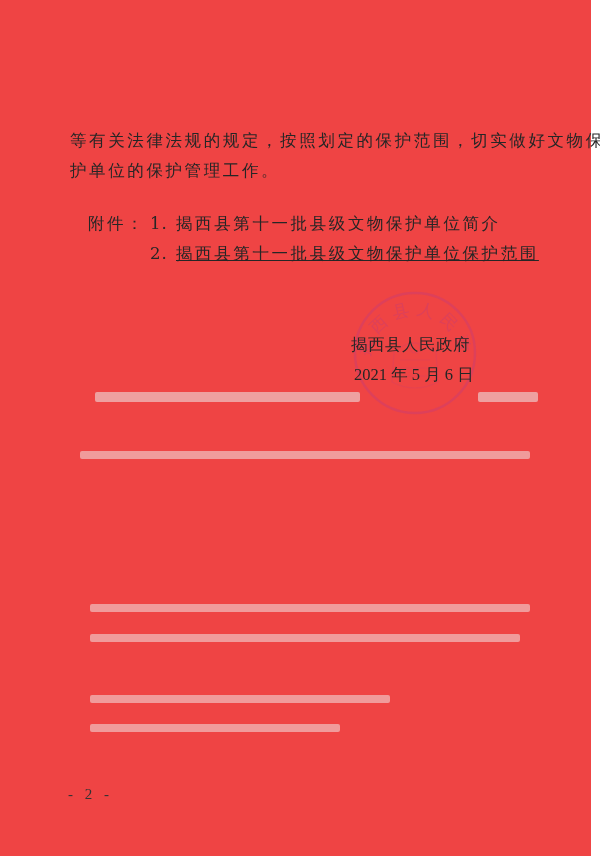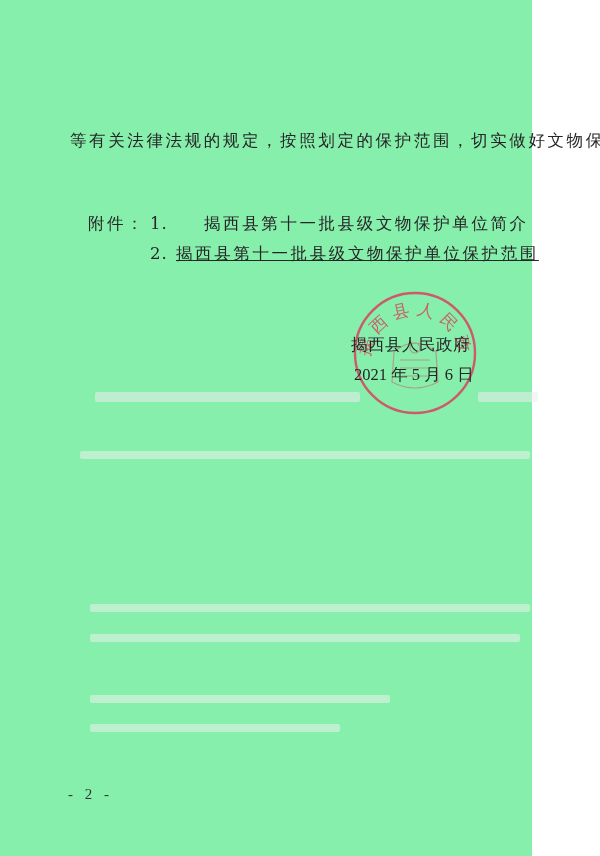--- a/index.html
+++ b/index.html
@@ -1,38 +1,39 @@
 <!DOCTYPE html>
 <html><head>
   <meta charset="utf-8">
   <style>
     html, body { margin: 0; padding: 0; }
     body {
       width: 600px; height: 856px; background: #ffffff; position: relative; overflow: hidden;
       font-family: "DejaVu Serif", "Liberation Serif", serif; color: #2a2a2a;
     }
-    .page { position: absolute; left: 0; top: 0; width: 532px; height: 856px; background: #86efac; }
+    .page { position: absolute; left: 0; top: 0; width: 591px; height: 856px; background: #ef4444; }
     .line { position: absolute; font-size: 16.5px; line-height: 20px; white-space: nowrap; letter-spacing: 2.6px; color: #262626; }
     .bleed { position: absolute; height: 10px; background: #ececec; border-radius: 2px; opacity: 0.55; }
     .bleed.light { background: #f1f1f1; opacity: 0.5; }
     .stamp { position: absolute; left: 352px; top: 290px; width: 126px; height: 126px; }
     .sig { position: absolute; font-size: 16.5px; line-height: 20px; color: #262626; white-space: nowrap; z-index: 3; }
     .pageno { position: absolute; left: 68px; top: 786px; font-size: 15px; color: #333; letter-spacing: 4px; font-family: "Liberation Serif", serif; }
   </style>
 </head>
 <body>
 
 <div class="page">
 
   <div class="line" style="left:70px; top:131px;">等有关法律法规的规定，按照划定的保护范围，切实做好文物保</div>
+  <div class="line" style="left:70px; top:161px;">护单位的保护管理工作。</div>
 
   <div>
     <div class="line" style="left:88px; top:214px;">附件：</div>
     <div class="line" style="left:150px; top:214px; letter-spacing:1px;">1.</div>
-    <div class="line" style="left:176px; top:214px;margin-left:28px;">揭西县第十一批县级文物保护单位简介</div>
+    <div class="line" style="left:176px; top:214px;">揭西县第十一批县级文物保护单位简介</div>
     <div class="line" style="left:150px; top:244px; letter-spacing:1px;">2.</div>
     <div class="line" style="left:176px; top:244px;text-decoration:underline;">揭西县第十一批县级文物保护单位保护范围</div>
   </div>
 
   <div>
     <div class="bleed" style="left:95px; top:392px; width:265px;"></div>
     <div class="bleed" style="left:478px; top:392px; width:60px;"></div>
     <div class="bleed light" style="left:80px; top:451px; width:450px; height:8px;"></div>
     <div class="bleed light" style="left:90px; top:604px; width:440px; height:8px;"></div>
     <div class="bleed light" style="left:90px; top:634px; width:430px; height:8px;"></div>

